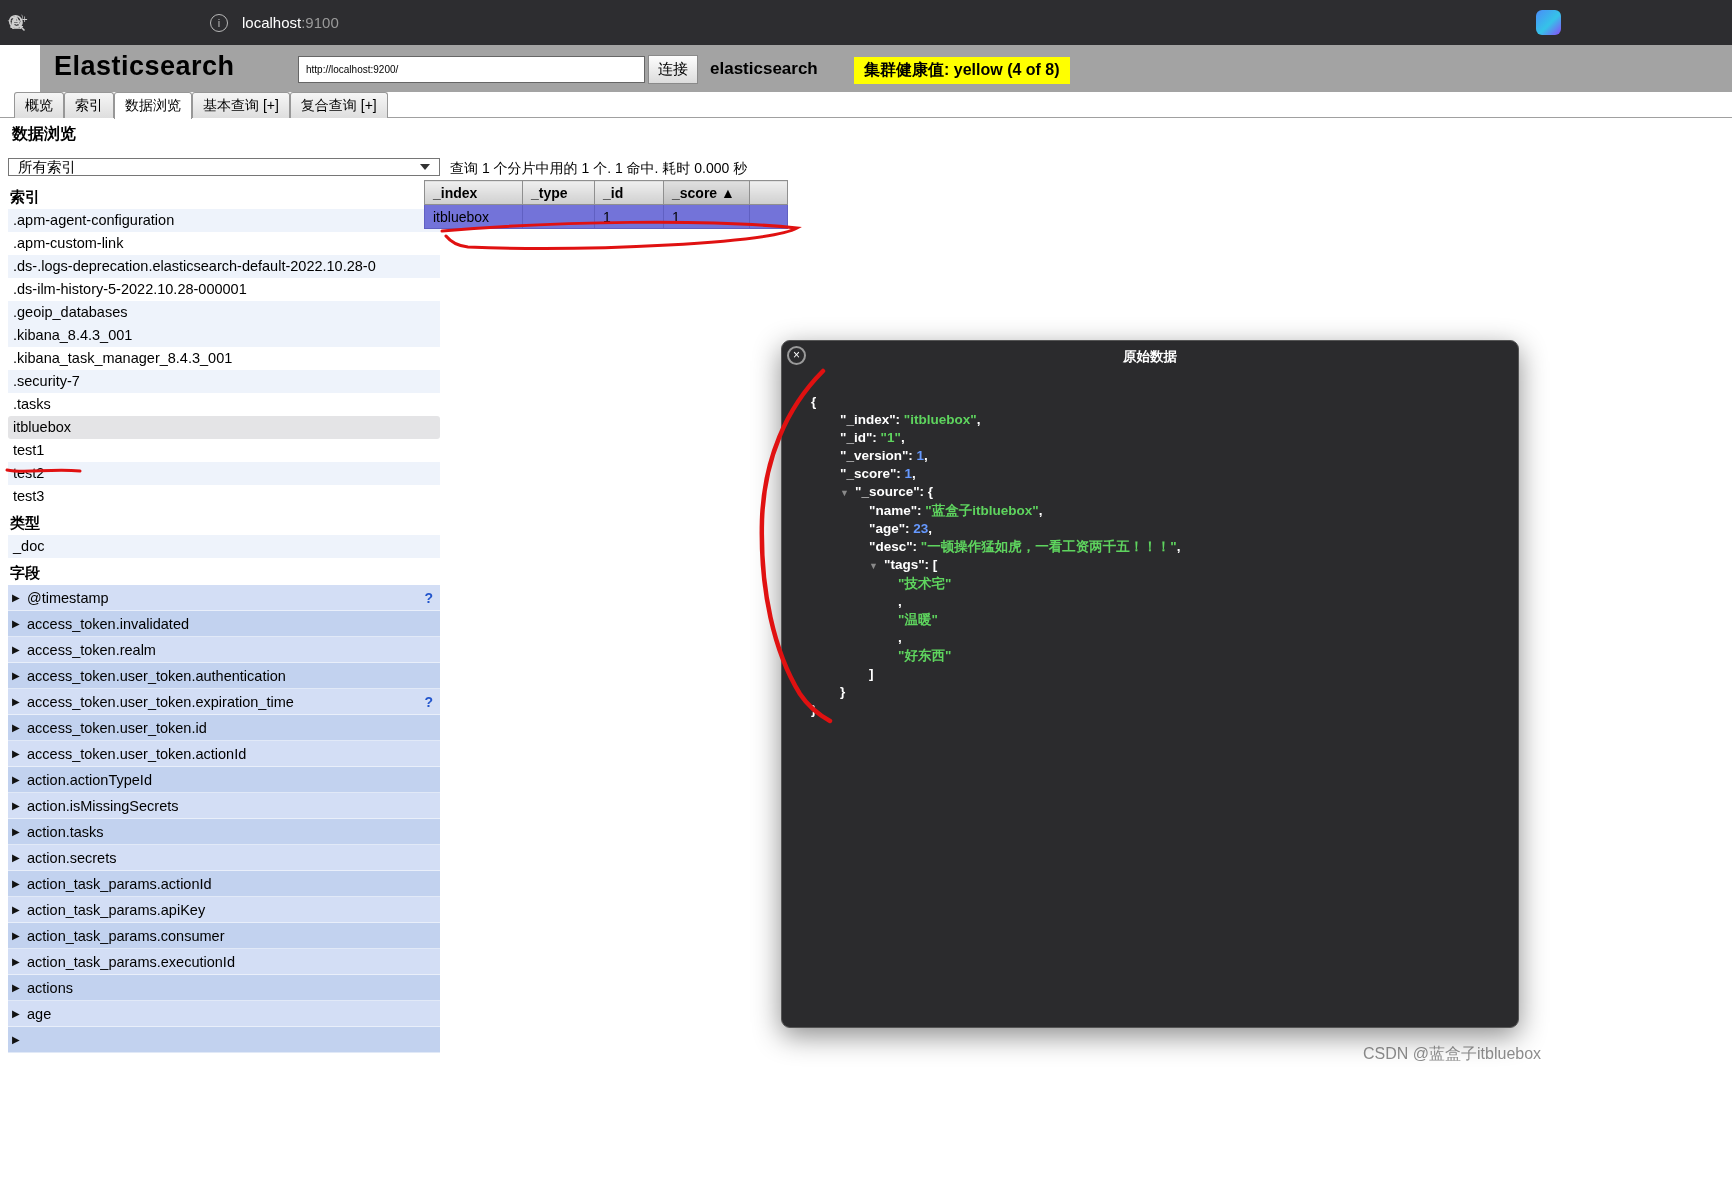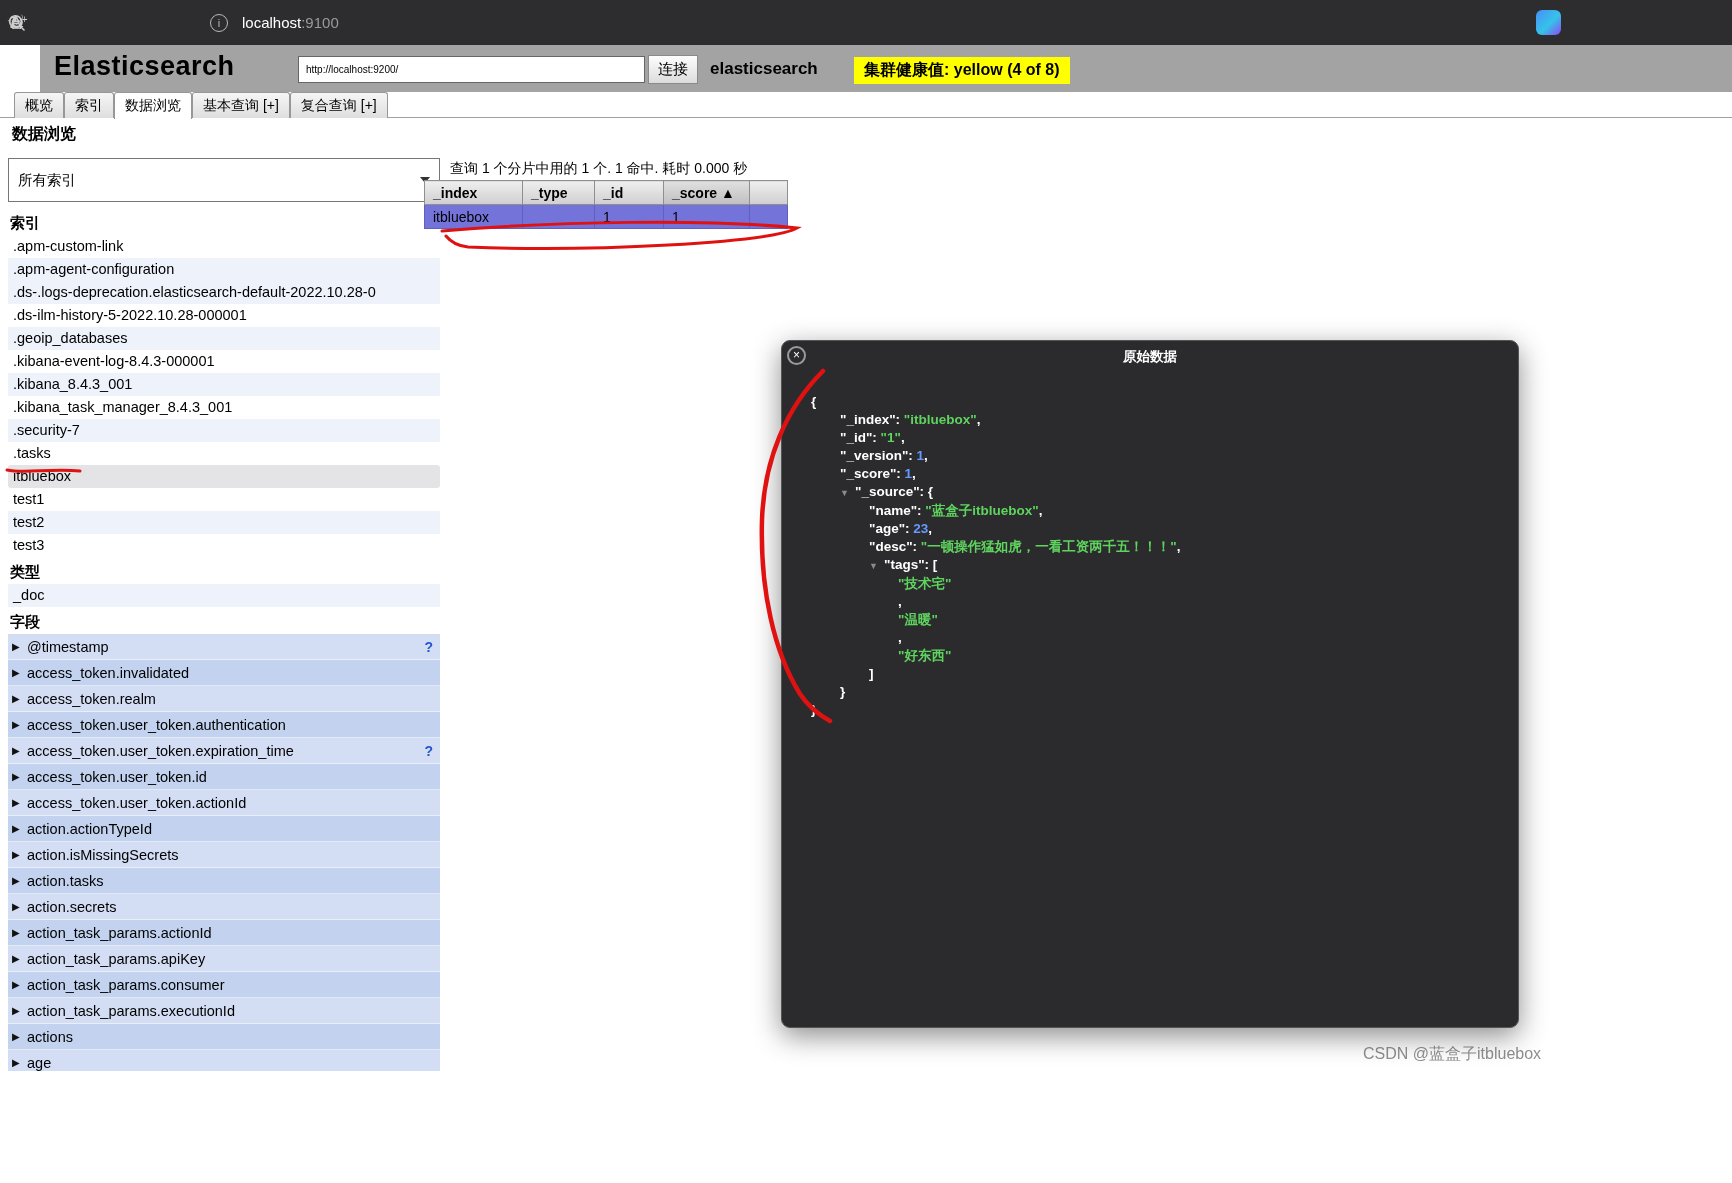--- a/index.html
+++ b/index.html
@@ -44,21 +44,21 @@
              padding-left:14px; }
   .tab { display:inline-block; height:26px; line-height:25px; padding:0 10px; 
          border:1px solid #979797; border-bottom:none; border-radius:3px 3px 0 0; font-size:14px;
          background:linear-gradient(#f6f6f6,#dedede); cursor:pointer; vertical-align:bottom; }
   .tab.active { background:#fff; height:27px; margin-bottom:-1px; }
 
   .section-title { position:absolute; top:124px; left:12px; font-size:16px; font-weight:bold; }
 
   
   .sidebar { position:absolute; left:8px; top:158px; width:432px; height:913px; overflow:hidden; font-size:14.5px; }
-  .index-select { height:44px; border:1px solid #767676; background:#fff; display:flex; align-items:center;
+  .index-select { height:18px; border:1px solid #767676; background:#fff; display:flex; align-items:center;
                   justify-content:space-between; padding:0 9px; margin-bottom:6px; cursor:pointer; }
   .sel-arrow { width:0; height:0; border-left:5px solid transparent; border-right:5px solid transparent;
                border-top:6px solid #333; }
   .side-header { font-weight:bold; font-size:15px; padding:6px 2px 5px; height:27px; }
   .side-row { height:23px; line-height:23px; padding:0 5px; white-space:nowrap; overflow:hidden; cursor:pointer; }
   .side-row.alt { background:#eef3fb; }
   .side-row.selected { background:#e4e4e6; border-radius:3px; }
   .field-row { height:26px; display:flex; align-items:center; padding:0 7px 0 4px; background:#d3def5;
                border-bottom:1px solid rgba(255,255,255,.5); cursor:pointer; white-space:nowrap; }
   .field-row.odd { background:#c2d2ef; }
@@ -139,26 +139,25 @@
 
   <div class="section-title">数据浏览</div>
 
   <div class="sidebar">
     <div class="index-select">
       <span>所有索引</span>
       <span class="sel-arrow"></span>
     </div>
     <div class="side-header">索引</div>
     <div>
+        <div class="side-row alt">.apm-agent-configuration</div>
         <div class="side-row">.apm-custom-link</div>
-        <div class="side-row alt">.apm-agent-configuration</div>
         <div class="side-row alt">.ds-.logs-deprecation.elasticsearch-default-2022.10.28-0</div>
         <div class="side-row">.ds-ilm-history-5-2022.10.28-000001</div>
         <div class="side-row alt">.geoip_databases</div>
-        <div class="side-row">.kibana-event-log-8.4.3-000001</div>
         <div class="side-row alt">.kibana_8.4.3_001</div>
         <div class="side-row">.kibana_task_manager_8.4.3_001</div>
         <div class="side-row alt">.security-7</div>
         <div class="side-row">.tasks</div>
         <div class="side-row alt selected">itbluebox</div>
         <div class="side-row">test1</div>
         <div class="side-row alt">test2</div>
         <div class="side-row">test3</div>
       </div>
     <div class="side-header">类型</div>

